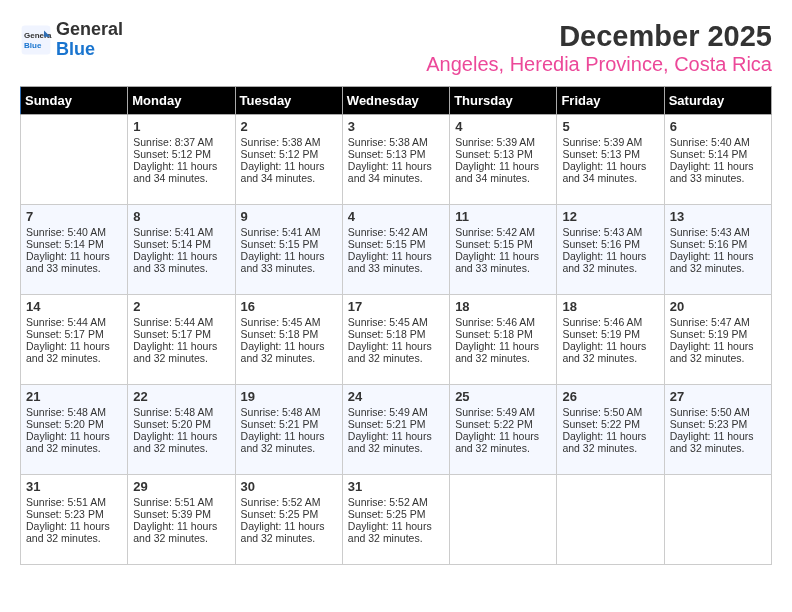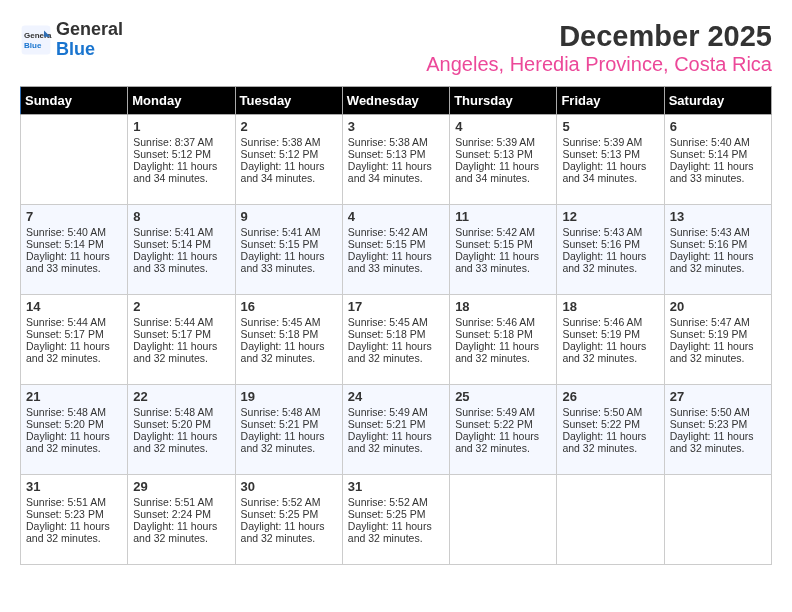--- a/index.html
+++ b/index.html
@@ -326,21 +326,21 @@
         <td>
           <span class="day-num">31</span>
           <div>Sunrise: 5:51 AM</div>
           <div>Sunset: 5:23 PM</div>
           <div>Daylight: 11 hours</div>
           <div>and 32 minutes.</div>
         </td>
         <td>
           <span class="day-num">29</span>
           <div>Sunrise: 5:51 AM</div>
-          <div>Sunset: 2:24 PM</div>
+          <div>Sunset: 5:39 PM</div>
           <div>Daylight: 11 hours</div>
           <div>and 32 minutes.</div>
         </td>
         <td>
           <span class="day-num">30</span>
           <div>Sunrise: 5:52 AM</div>
           <div>Sunset: 5:25 PM</div>
           <div>Daylight: 11 hours</div>
           <div>and 32 minutes.</div>
         </td>

